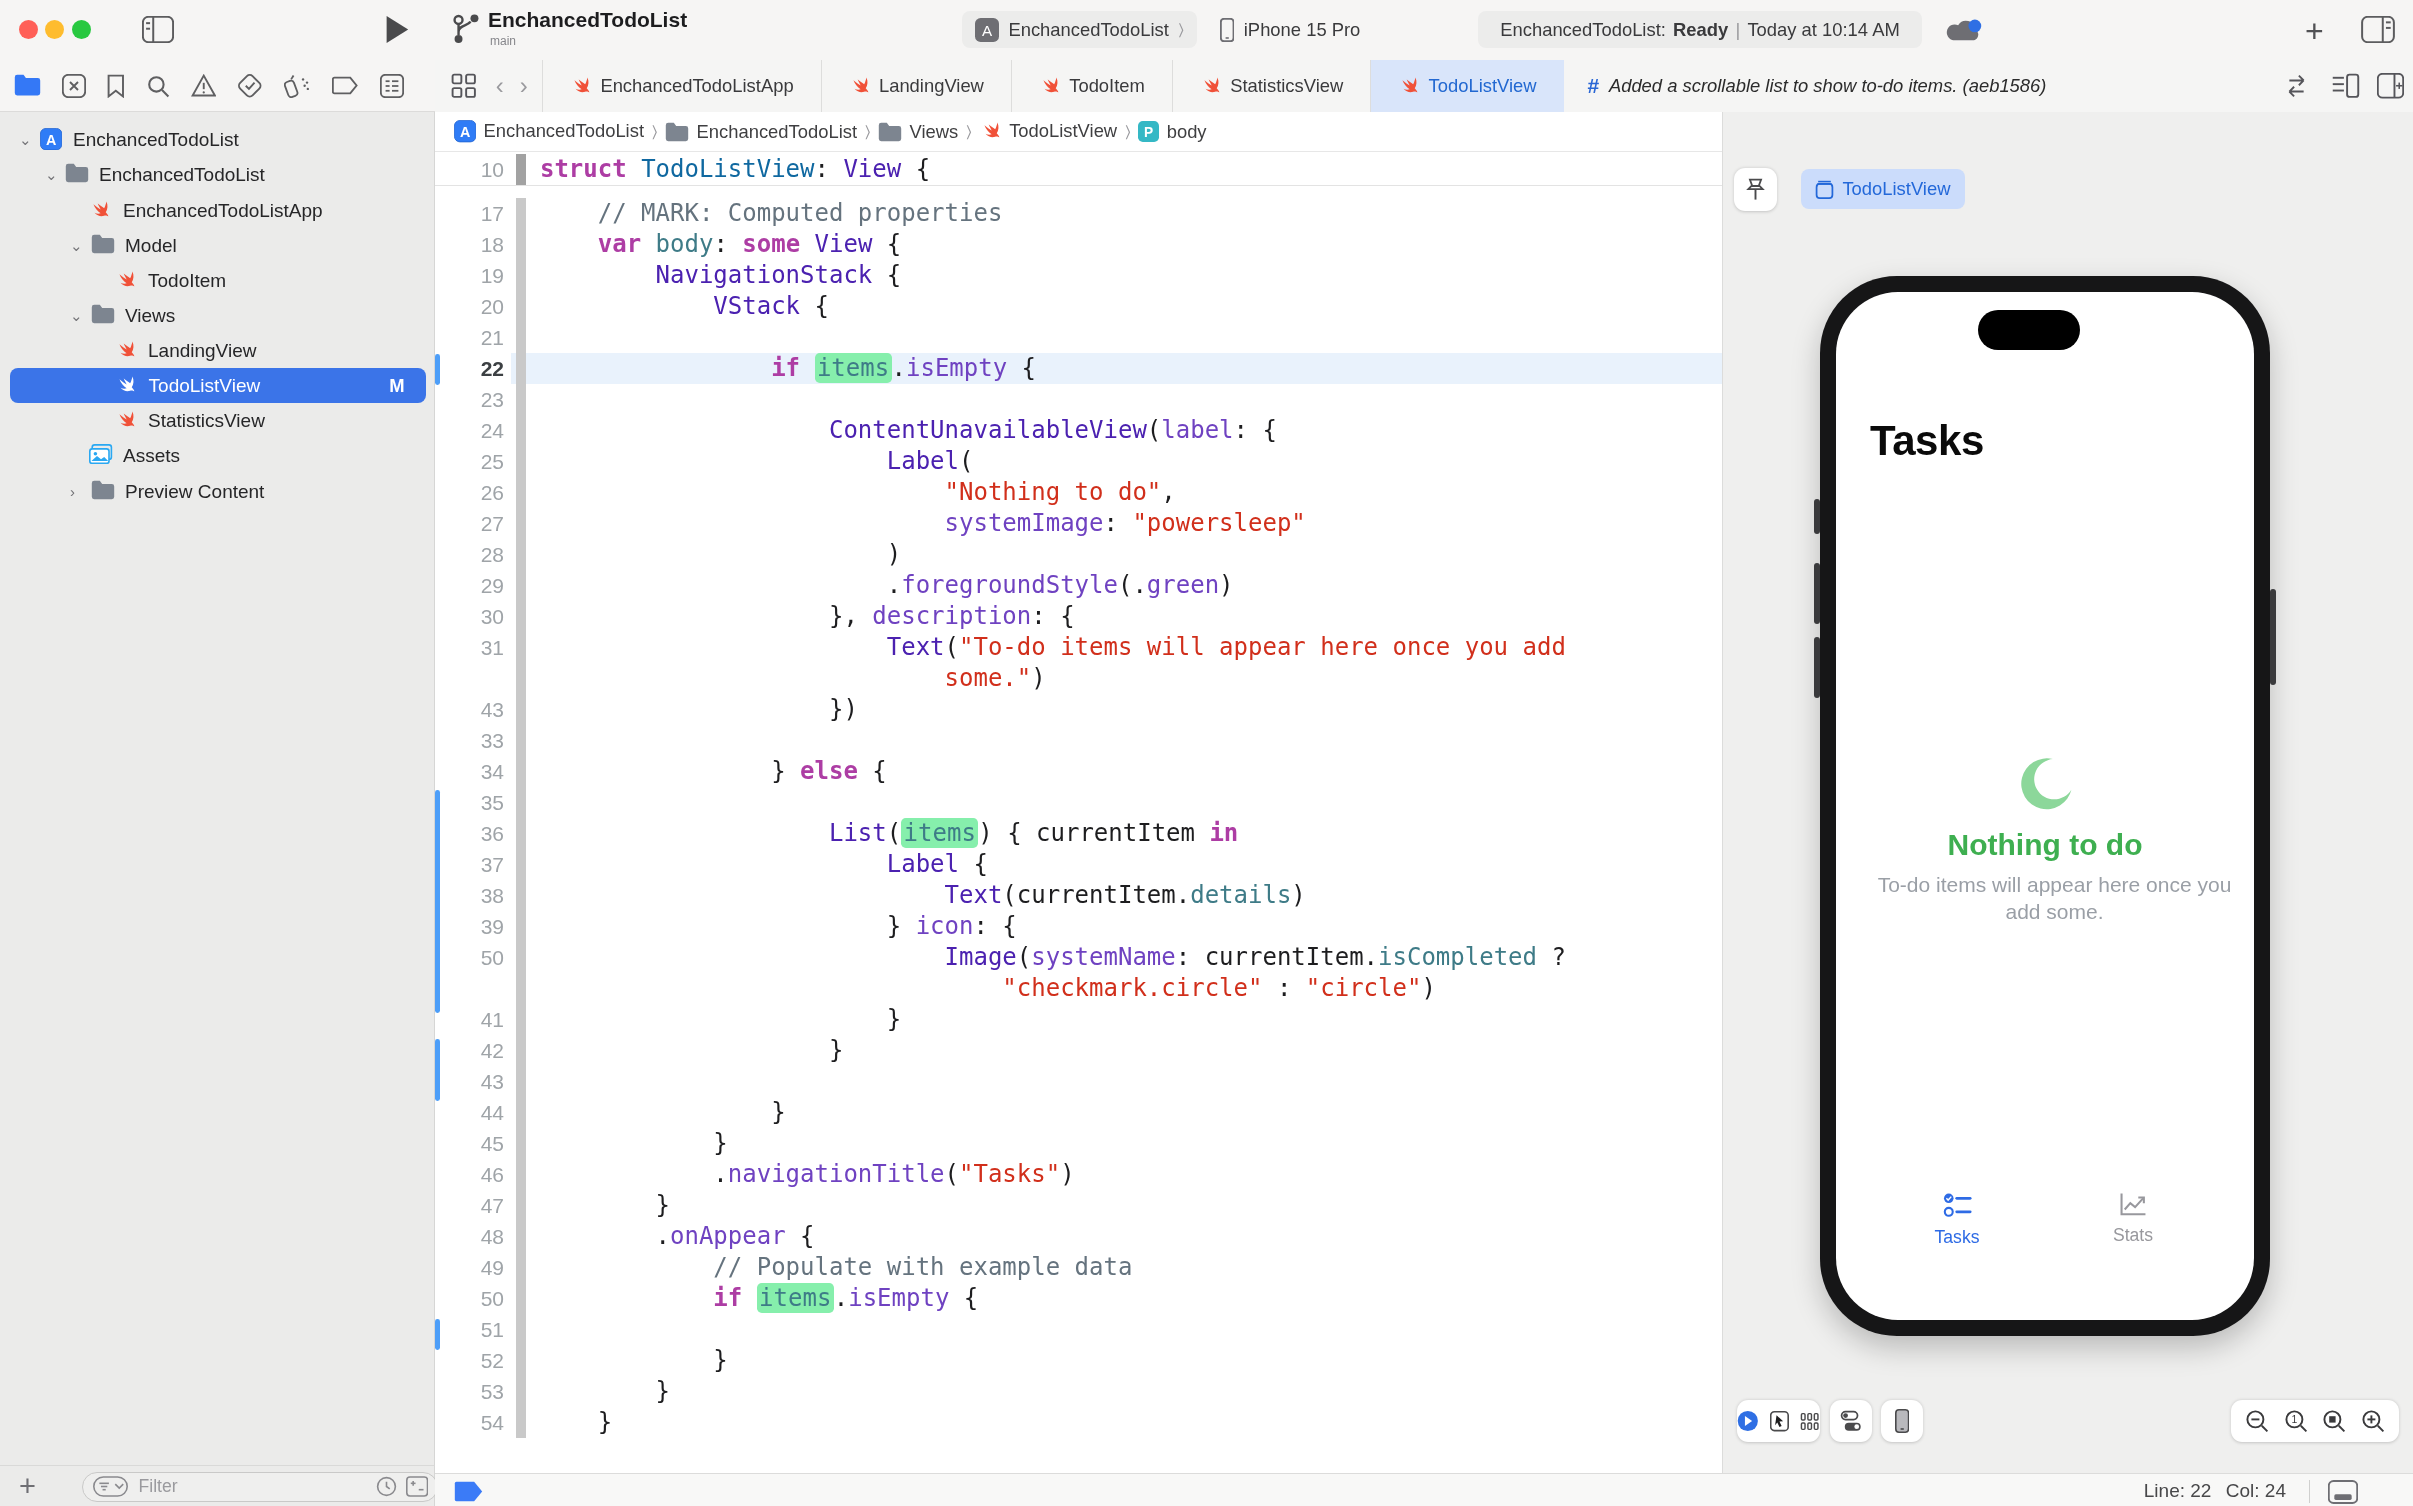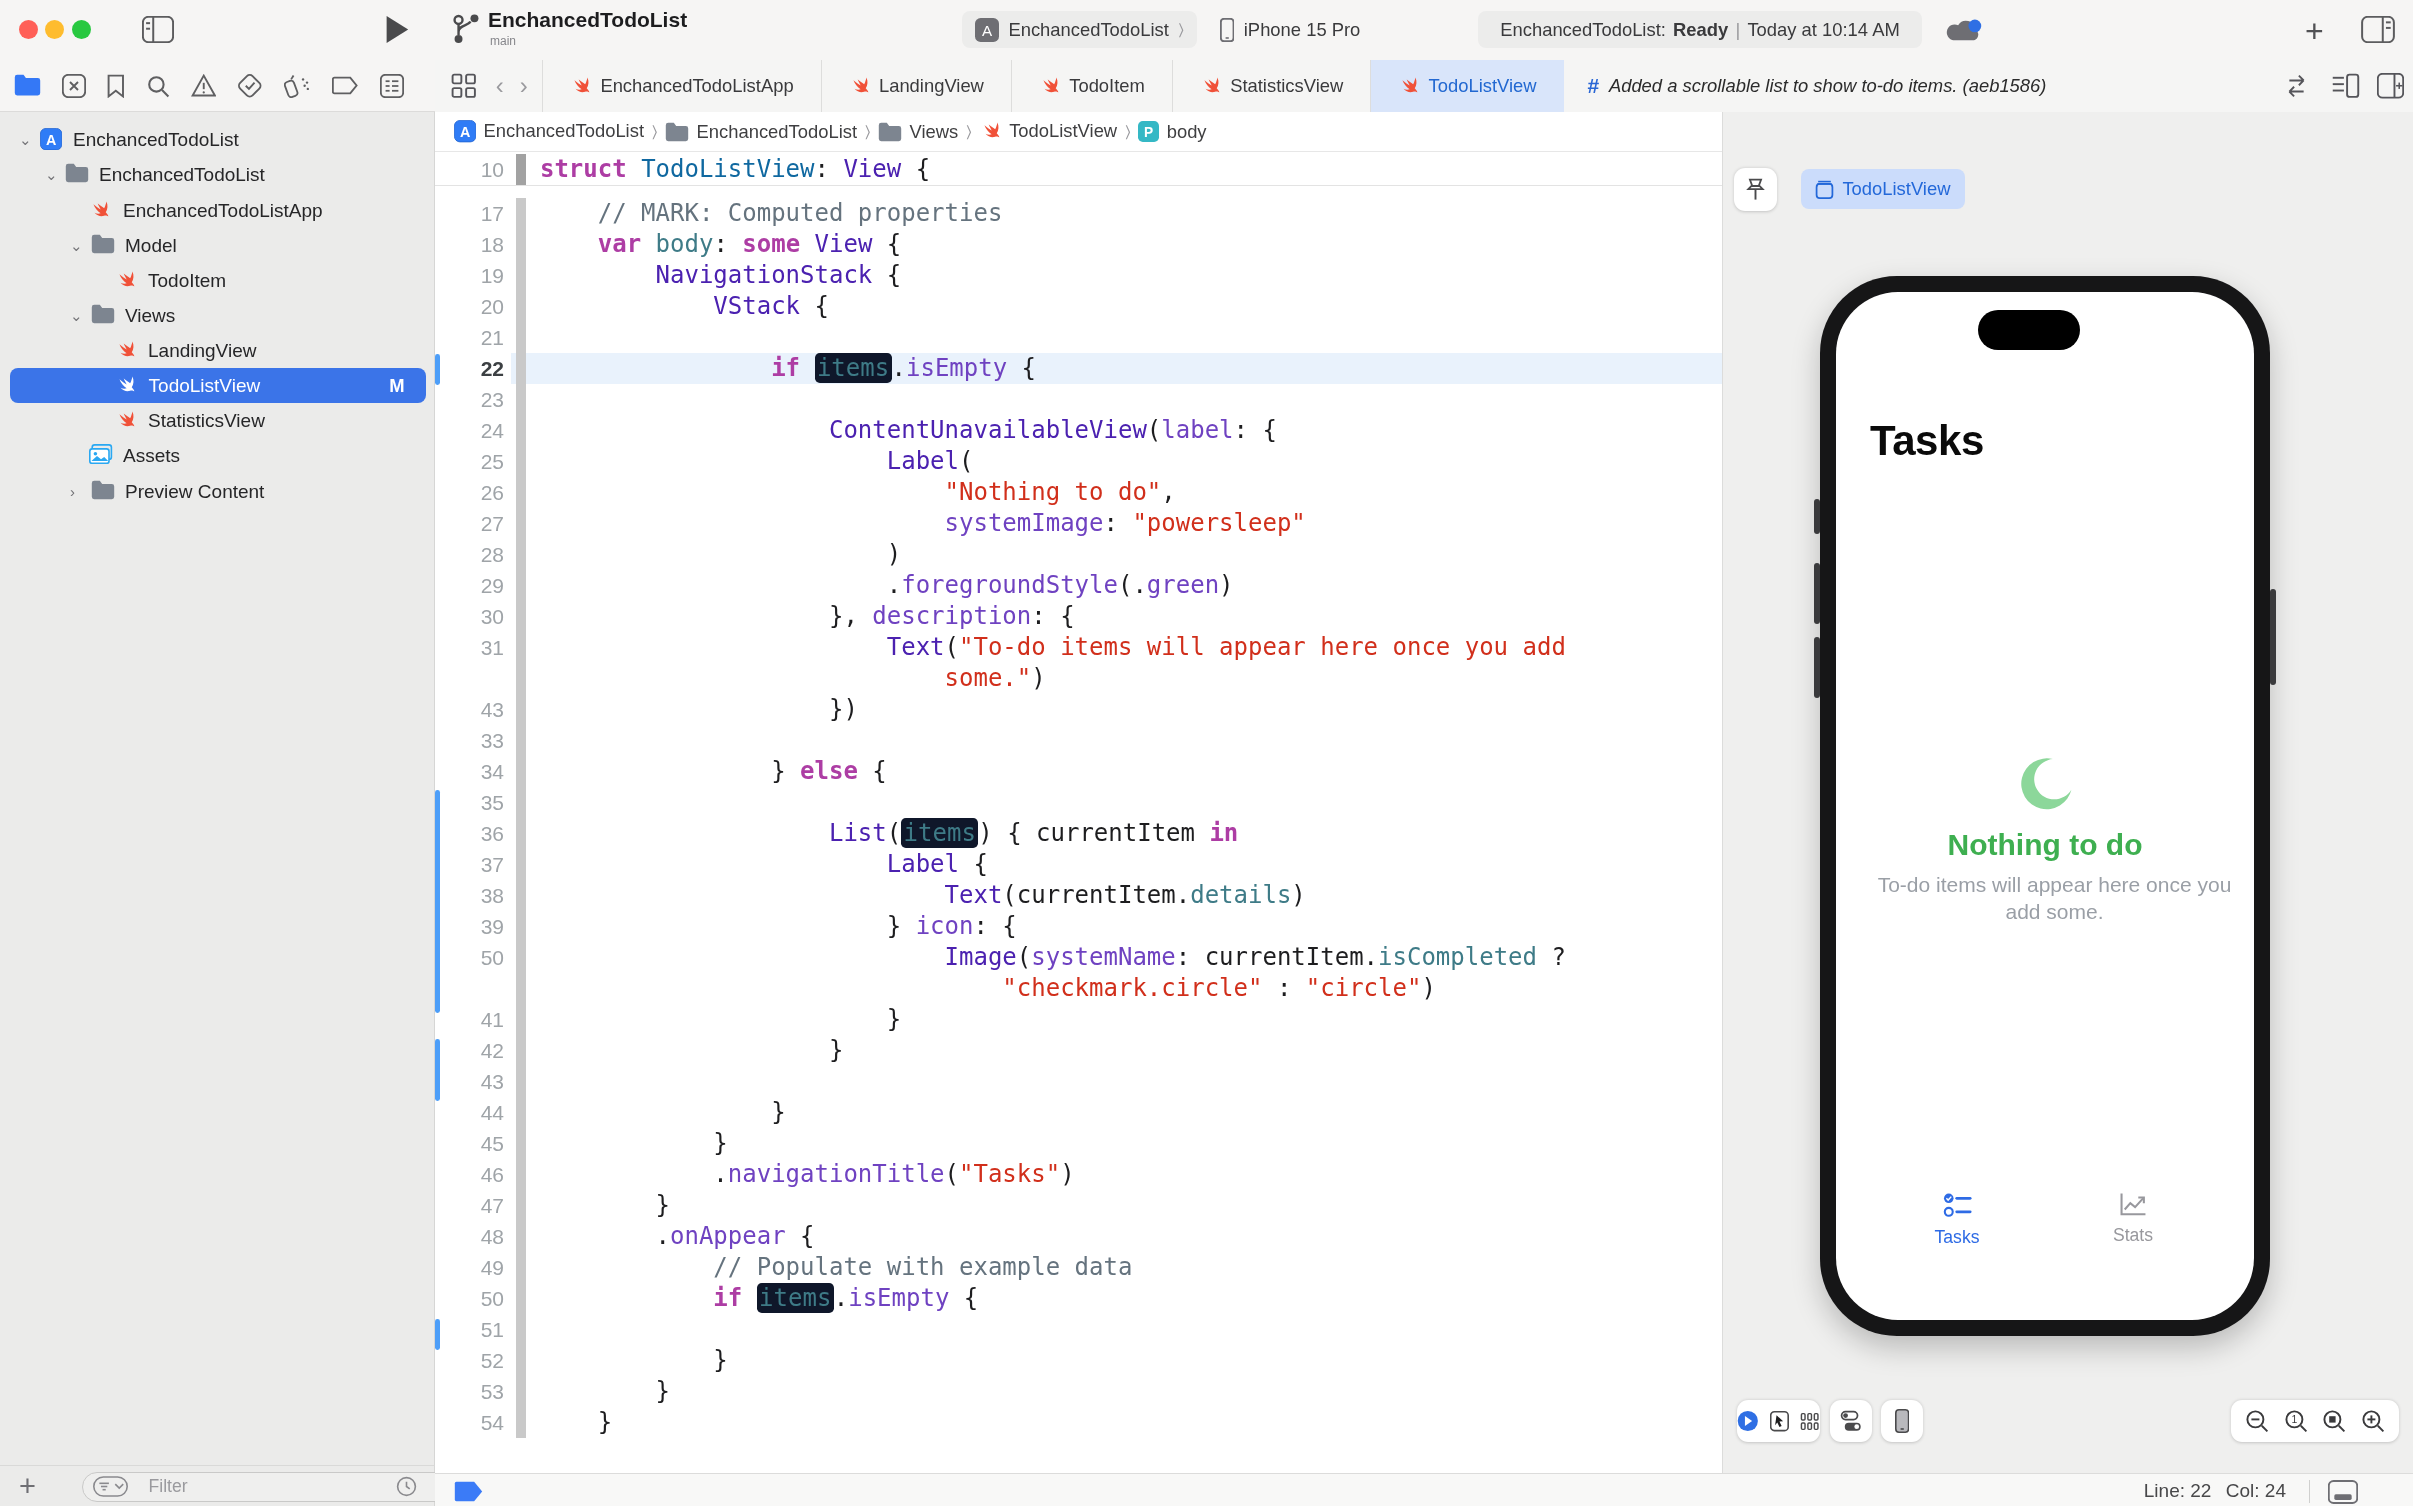--- a/index.html
+++ b/index.html
@@ -25,41 +25,41 @@
   .crumb{display:flex;align-items:center;gap:7.2px;font-size:18.4px;color:#3f3f41;}
   
   #sidebar{left:0;top:112px;width:435px;height:1354px;background:#ebebea;border-right:0.8px solid #d6d6d5;box-sizing:border-box;}
   .trow{position:absolute;left:0;width:435px;height:35px;display:flex;align-items:center;font-size:19px;color:#262628;}
   .trow .lbl{white-space:nowrap;}
   .trow.sel{left:9.6px;width:416px;background:#3b74e8;border-radius:8px;color:#fff;}
   .disc{position:absolute;font-size:15px;color:#727276;}
   .ticon{position:absolute;width:24px;height:24px;}
   .badge{position:absolute;right:21px;font-weight:700;color:#fff;font-size:18.4px;}
   #sidebottom{left:0;top:1465px;width:435px;height:42px;background:#ebebea;border-top:0.8px solid #d9d9d8;border-right:0.8px solid #d6d6d5;display:flex;align-items:center;box-sizing:border-box;}
-  #filterbox{margin-left:46px;width:369px;height:30px;background:#efefee;border:0.8px solid #c9c9c8;border-radius:15px;display:flex;align-items:center;padding:0 9.6px;box-sizing:border-box;gap:19px;}
+  #filterbox{margin-left:46px;width:369px;height:30px;background:#efefee;border:0.8px solid #c9c9c8;border-radius:15px;display:flex;align-items:center;padding:0 9.6px;box-sizing:border-box;gap:9px;}
   #filterbox input{flex:1;border:none;background:transparent;outline:none;font-size:17.6px;color:#3a3a3c;font-family:"Liberation Sans",sans-serif;}
   #filterbox input::placeholder{color:#9a9a9e;}
   
   #editor{left:435px;top:152px;width:1287px;height:1321px;background:#fff;overflow:hidden;}
   .gbar{position:absolute;left:0;width:4.8px;background:#4d9ef8;border-radius:2.4px;}
   .crow{display:flex;height:31px;align-items:center;font:24px/31px "DejaVu Sans Mono",monospace;}
   .crow .ln{width:69px;text-align:right;padding-right:7.2px;font-size:21px;color:#9fa4a8;flex:0 0 auto;font-family:"Liberation Sans",sans-serif;}
   .crow .ln.cur{color:#3c4043;font-weight:600;}
   .rr{flex:1;display:flex;height:31px;align-items:center;}
   .rib{width:9.6px;height:31px;background:#c9c9c9;margin-left:4.8px;flex:0 0 auto;}
   .crow pre{margin:0;padding-left:14.4px;white-space:pre;}
   .crow.hl .rr{background:#e9f2fc;}
   .tk-k{color:#ad3da4;font-weight:600;}
   .tk-s{color:#d12f1b;}
   .tk-c{color:#65737e;}
   .tk-td{color:#0f68a0;}
   .tk-ty{color:#4b21b0;}
   .tk-m{color:#6f42c1;}
   .tk-v{color:#3e7b87;}
-  .tk-vh{color:#3e7b87;background:#0f172a;border-radius:4.8px;padding:0.8px 2.4px;}
+  .tk-vh{color:#3e7b87;background:#86efac;border-radius:4.8px;padding:0.8px 2.4px;}
   .tk-p{color:#1d1d1f;}
   #line10{position:absolute;left:0;top:1.6px;width:1287px;background:#fff;border-bottom:0.8px solid #e3e3e3;}
   #line10 .rib{background:#a2a2a2;}
   
   #canvas{left:1722px;top:112px;width:691px;height:1361px;background:#efefee;border-left:0.8px solid #dcdcdb;box-sizing:border-box;}
   .wbtn{background:#fff;border-radius:11.2px;box-shadow:0 0.8px 3.2px rgba(0,0,0,.18);display:flex;align-items:center;justify-content:center;}
   #chip{background:#cbdcfb;border-radius:8px;display:flex;align-items:center;gap:8px;padding:0 14.4px;height:40px;color:#2368d9;font-size:18.4px;}
   #phone{left:97px;top:164px;width:450px;height:1060px;background:#161617;border-radius:77px;box-shadow:0 11.2px 29px rgba(0,0,0,.22);}
   #screen{left:16px;top:16px;width:418px;height:1028px;background:#fff;border-radius:62px;overflow:hidden;}
   #island{left:158px;top:34px;width:102px;height:40px;background:#000;border-radius:21px;}

